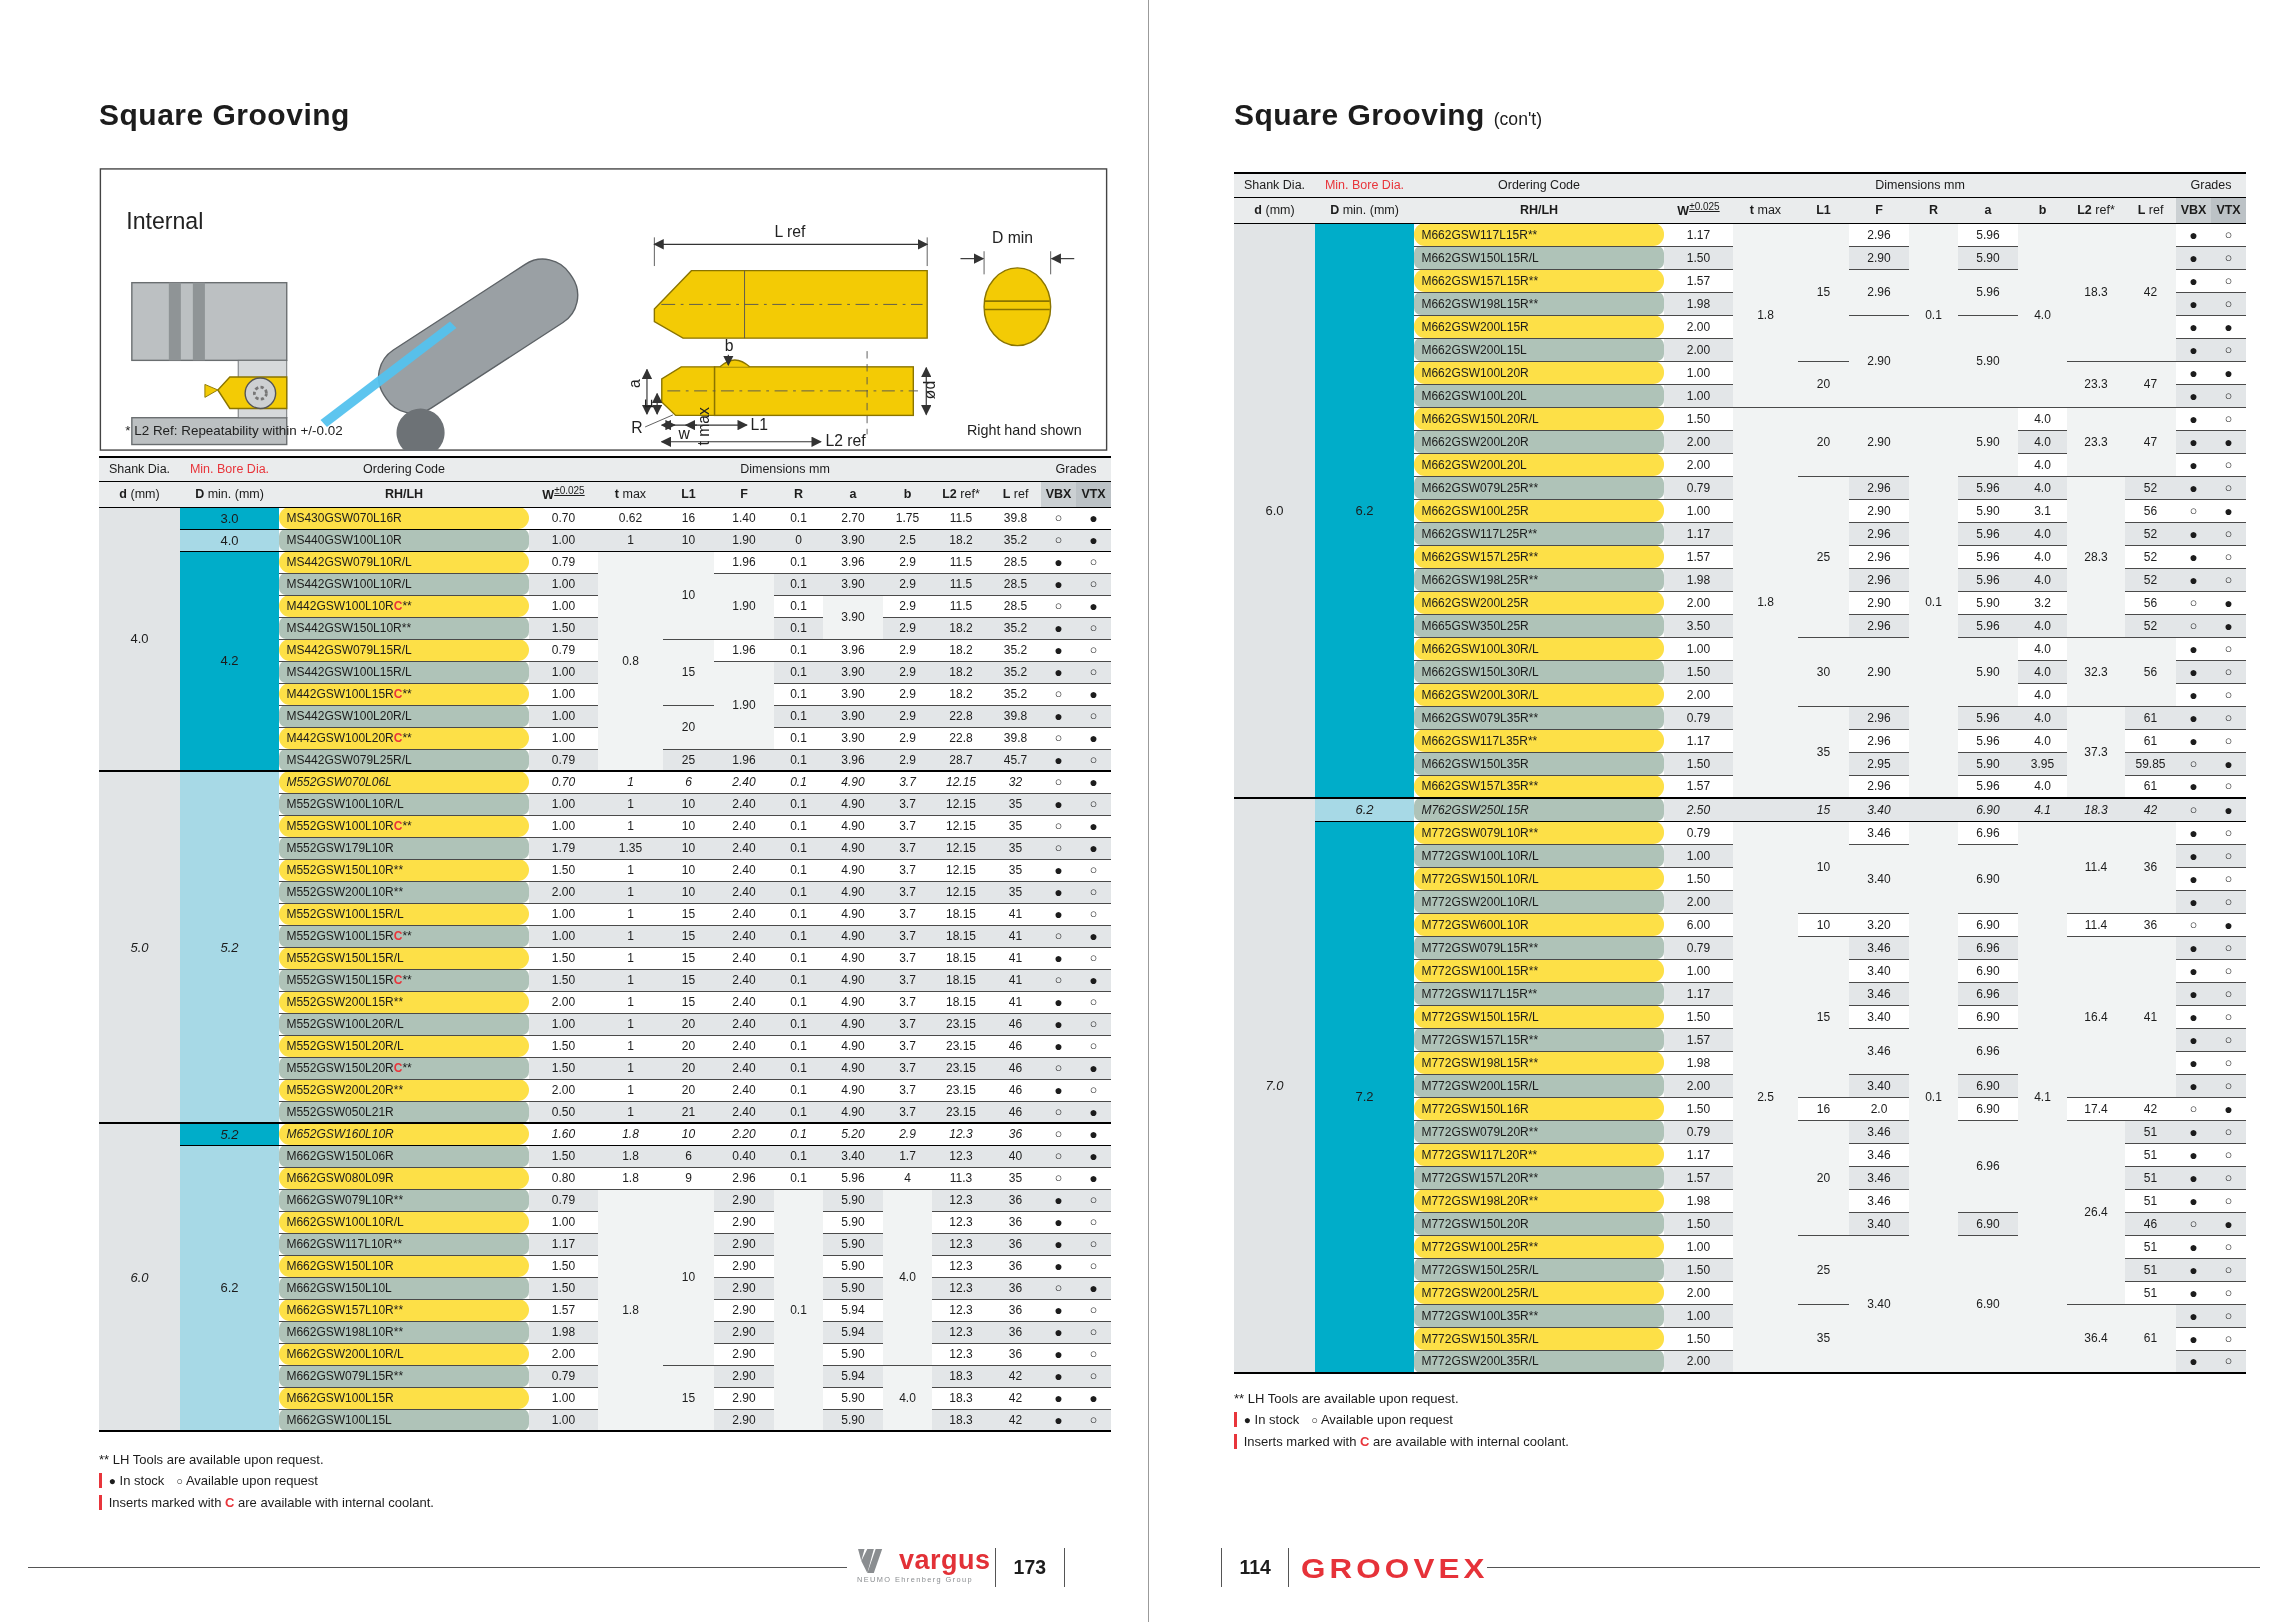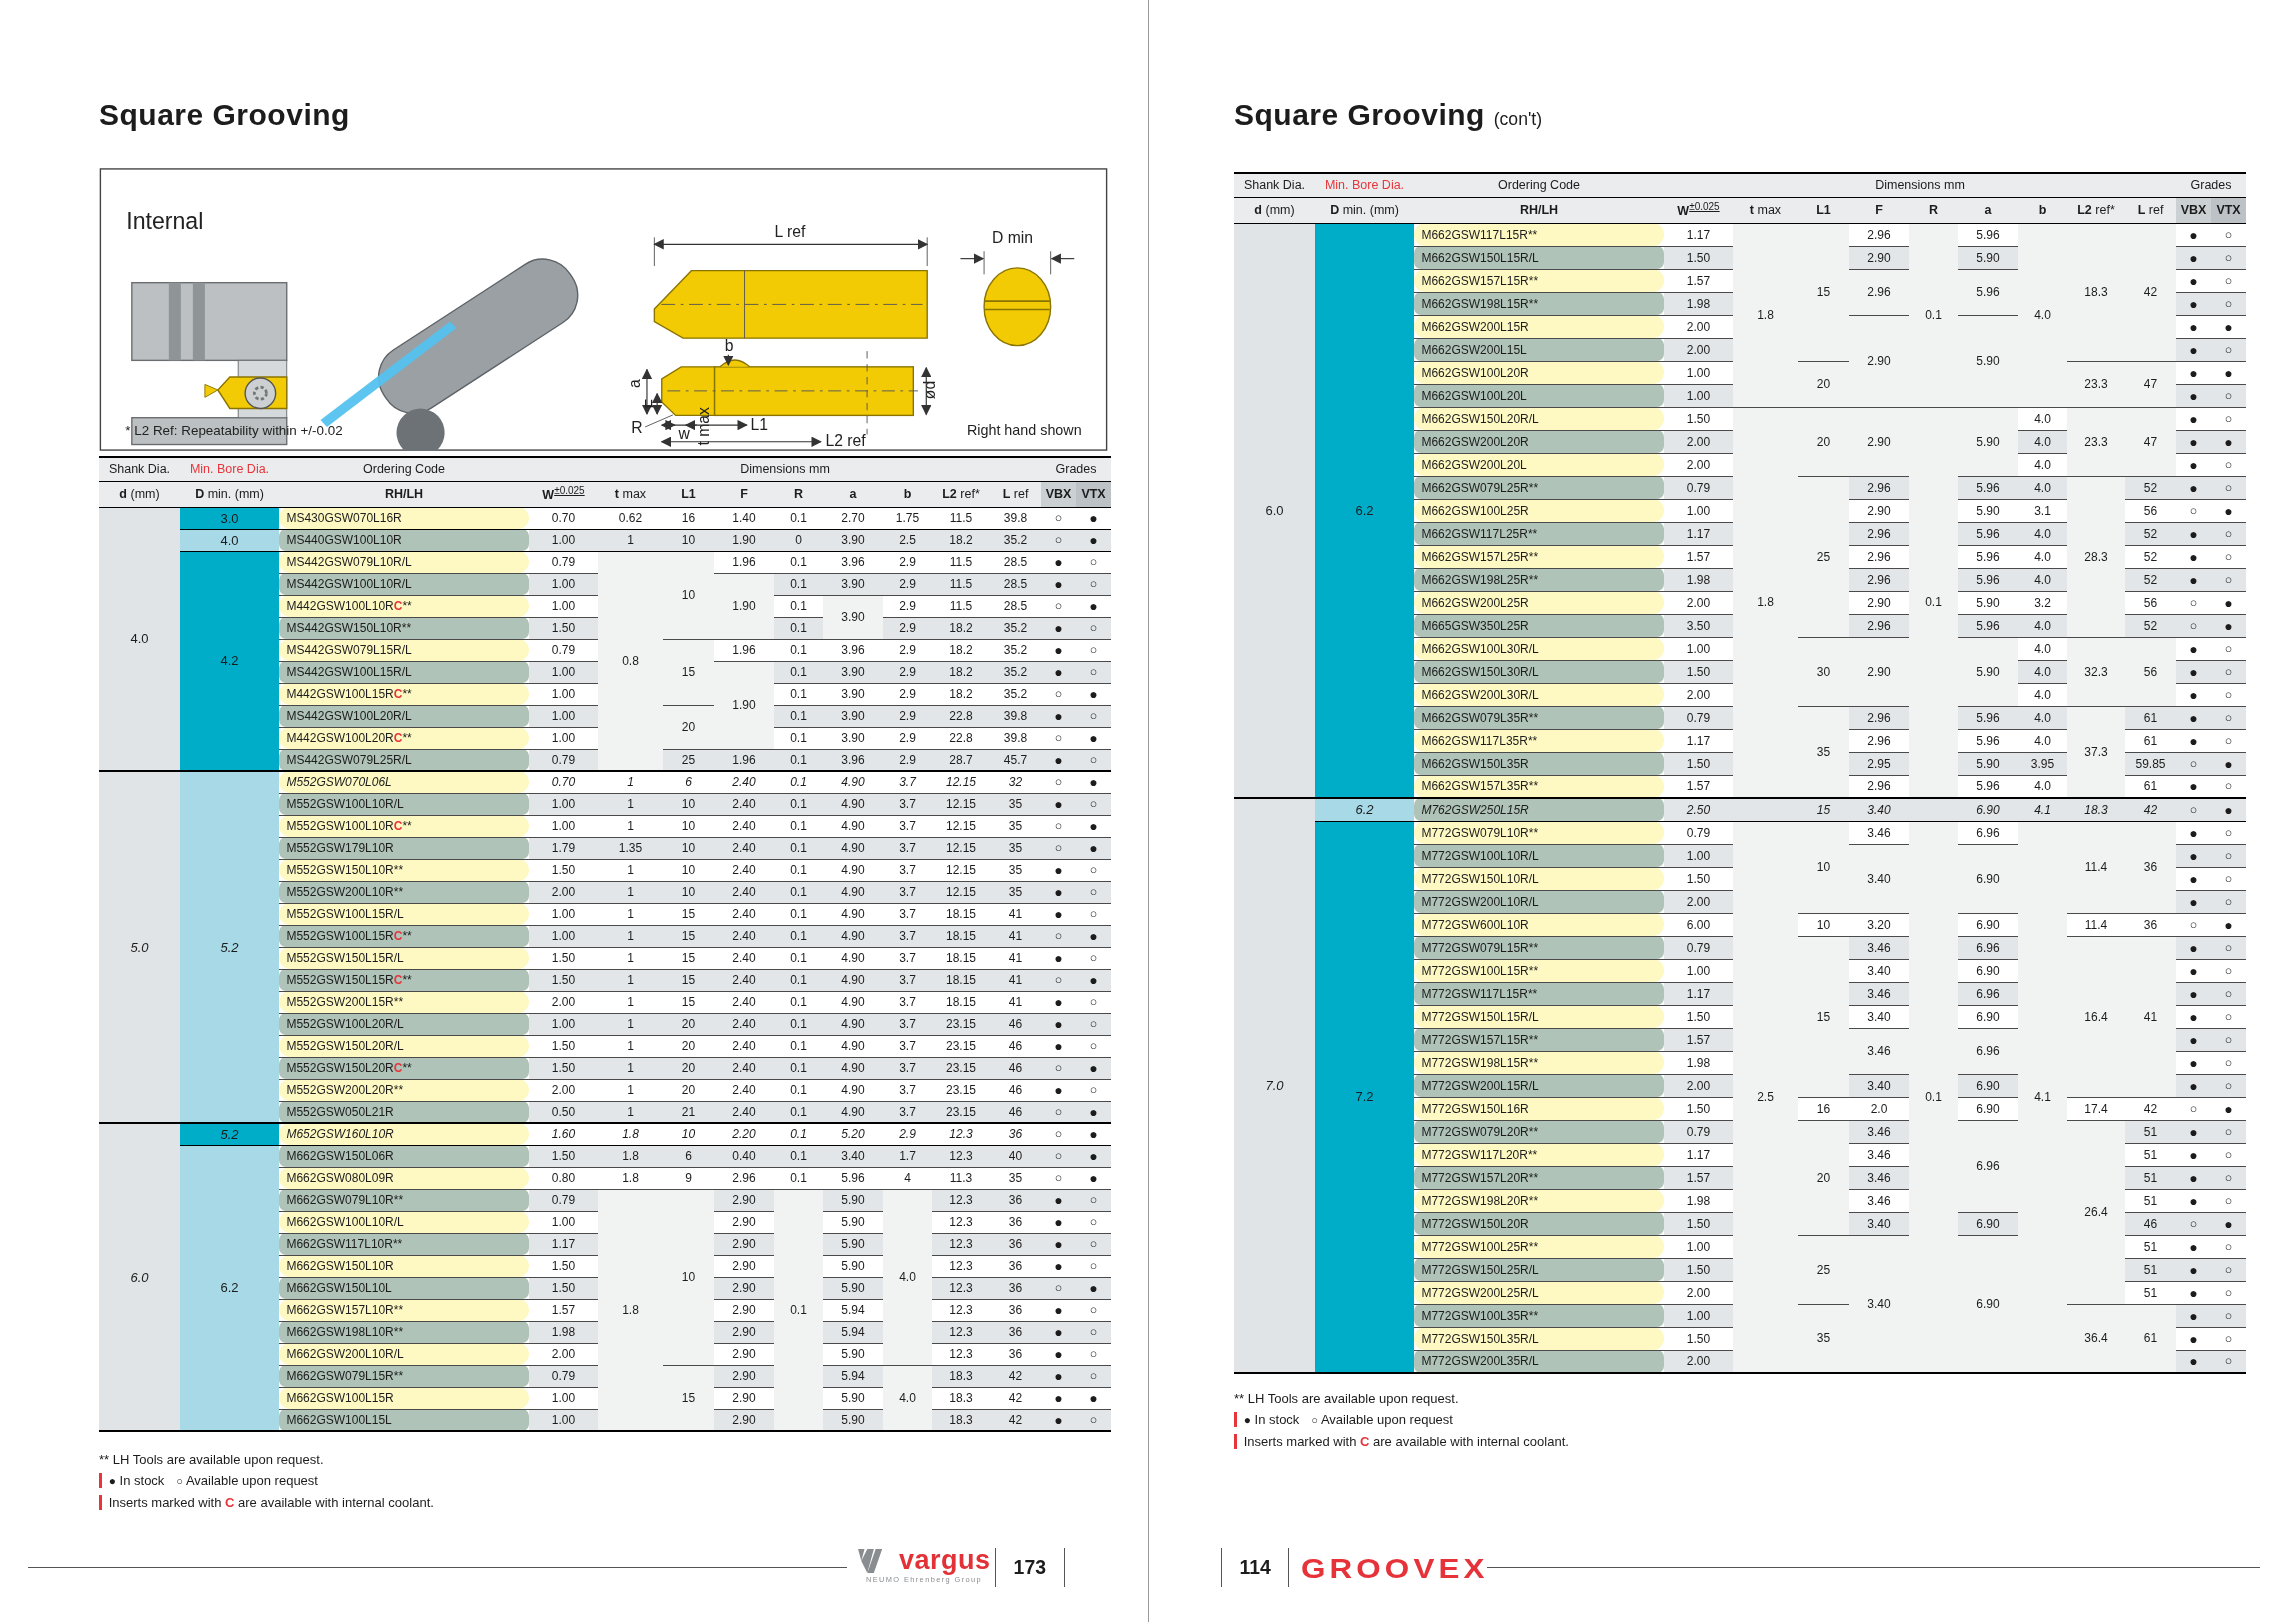--- a/index.html
+++ b/index.html
@@ -46,37 +46,37 @@
   .tbl tbody tr.blk td { border-top:1.4px solid #000; }
 
   .tbl td.c0 { background:#e1e4e6 !important; border-top:none; font-size:13px; }
   .tbl tbody tr.sec td.c0 { border-top:2.3px solid #000; }
   .tbl td.c1 { font-size:13px; }
   .tbl td.c1.Dbright { background:#00adc9 !important; }
   .tbl td.c1.Dlight  { background:#a7d9e6 !important; }
   .tbl td.c2 { text-align:left; padding-left:7.4px; }
   .rOdd  td { background:#ffffff; }
   .rEven td { background:#e3e6e8; }
-  .rOdd  td.c2 { background:#fef9c3;border-radius:11px; }
+  .rOdd  td.c2 { background:#fde047;border-radius:11px; }
   .rEven td.c2 { background:#afc3b8;border-radius:7px; }
   .tbl td.m { background:#f1f3f3 !important; }
   .redC { color:#e8353b; font-weight:bold; }
   td.dotF { font-size:14px; }
   td.dotO { font-size:12.5px; }
 
   
   .notes { position:absolute; left:0; font-size:13px; line-height:21px; }
   .notes-left  { top:1433px; }
   .notes-right { top:1372px; }
   .notes .bar { display:inline-block; width:3.2px; height:15.7px; background:#e8353b; margin-right:6.5px; vertical-align:-3.2px; }
   .notes .dotf { font-size:12px; } .notes .doto { font-size:11px; }
   .notes .gap { display:inline-block; width:12px; }
 
   
-  .footer { position:absolute; top:1543px; left:0; width:2295px; height:56px;text-align:center; }
+  .footer { position:absolute; top:1543px; left:0; width:2295px; height:56px; }
   .rule { position:absolute; top:24px; height:0.9px; background:#555; }
   .rule-l { left:28px;  width:819px; }
   .rule-r { left:1487px; width:773px; }
   .vargus-logo { position:absolute; left:857px; top:3.7px; width:134px; }
   .vargus-word { color:#e23137; font-size:27px; font-weight:bold; letter-spacing:0.5px; line-height:27px; }
   .vargus-sub { color:#8a8d90; font-size:7.4px; letter-spacing:1.4px; margin-top:0.9px; }
   .pageno { position:absolute; top:4.6px; font-size:19.4px; font-weight:bold;
             border-left:1.4px solid #555; border-right:1.4px solid #555; padding:8.3px 17.6px; }
   .pageno-l { left:995px; }
   .pageno-r { left:1221px; }

